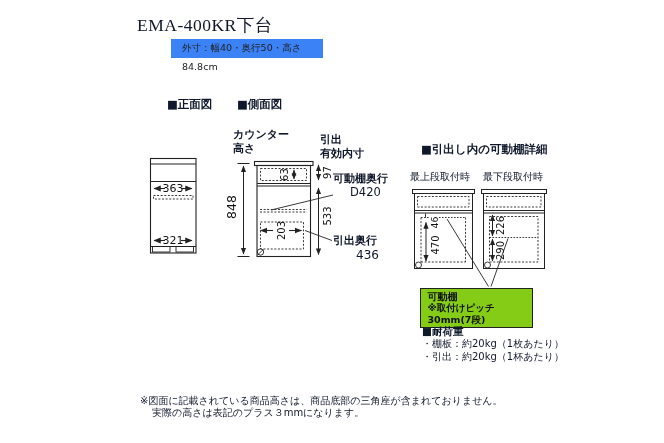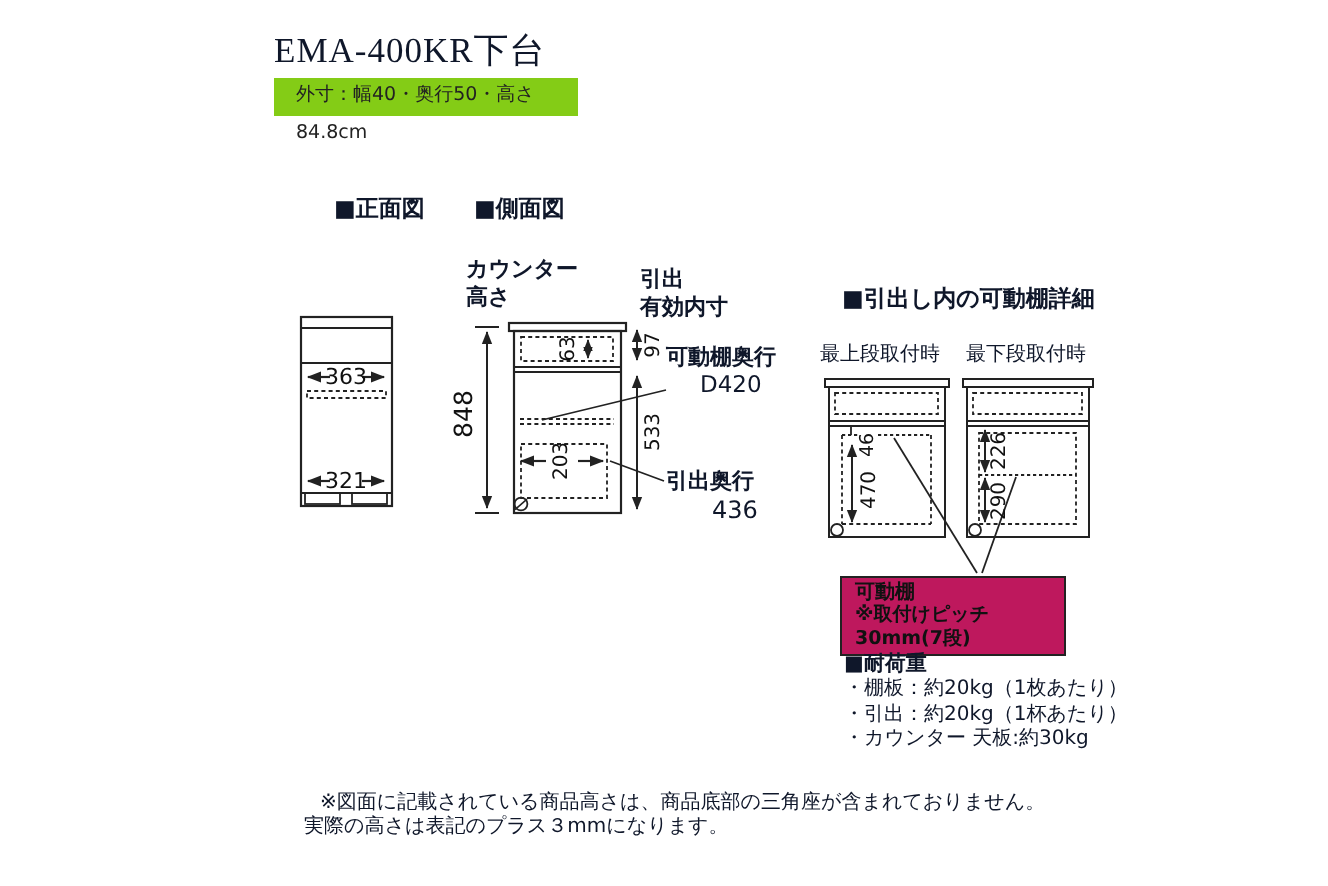--- a/index.html
+++ b/index.html
@@ -1,26 +1,26 @@
 <!DOCTYPE html>
 <html><head>
 <meta charset="utf-8">
 <style>
   html,body{margin:0;padding:0;background:#fff;}
   .page{position:relative;width:664px;height:443px;background:#ffffff;overflow:hidden;
         font-family:"DejaVu Sans",sans-serif;color:#111;}
   .lbl{position:absolute;white-space:pre-line;color:#0f172a;}
   .title{font-family:"Liberation Serif","DejaVu Serif",serif;font-size:17.5px;font-weight:500;letter-spacing:0.5px;}
-  .specbox{position:absolute;background:#84cc16;}
+  .specbox{position:absolute;background:#3b82f6;margin-left:34px;}
   .spectext{font-size:9.5px;line-height:18.5px;padding-left:11px;color:#222;}
   .h{font-size:11.5px;font-weight:600;}
   .cap{font-size:10px;font-weight:400;}
   .jlabel{font-size:11px;font-weight:600;}
   .val{font-size:11.5px;font-weight:400;margin-left:14px;}
-  .callout{position:absolute;border:1.2px solid #222;background:#be185d;padding:2px 4px 2px 7px;}
+  .callout{position:absolute;border:1.2px solid #222;background:#84cc16;padding:2px 4px 2px 7px;}
   .callout .l1{font-size:10px;font-weight:600;line-height:11.5px;}
   .callout .l2{font-size:9.5px;font-weight:600;line-height:11.5px;}
   .small{font-size:10px;font-weight:400;}
   svg{position:absolute;left:0;top:0;}
   svg text{font-family:"DejaVu Sans",sans-serif;fill:#111;}
 </style>
 </head>
 <body>
 
 <div class="page">
@@ -144,18 +144,17 @@
   <div class="lbl cap" style="left:483px;top:169.5px;">最下段取付時</div>
 
   <div class="callout" style="left:419.5px;top:287.5px;width:100px;">
     <div class="l1">可動棚</div>
     <div class="l2">※取付けピッチ30mm(7段)</div>
   </div>
 
   <div class="lbl" style="left:422px;top:324.5px;font-size:10.5px;font-weight:600;">■耐荷重</div>
   <div class="lbl small" style="left:422px;top:337px;">・棚板：約20kg（1枚あたり）</div>
   <div class="lbl small" style="left:422px;top:349.5px;">・引出：約20kg（1杯あたり）</div>
-  <div class="lbl small" style="left:422px;top:362px;">・カウンター 天板:約30kg</div>
 
-  <div class="lbl small" style="left:140px;top:393.5px;margin-left:20px;">※図面に記載されている商品高さは、商品底部の三角座が含まれておりません。</div>
+  <div class="lbl small" style="left:140px;top:393.5px;">※図面に記載されている商品高さは、商品底部の三角座が含まれておりません。</div>
   <div class="lbl small" style="left:152px;top:405.5px;">実際の高さは表記のプラス３mmになります。</div>
 
 </div>
 
 </body></html>

